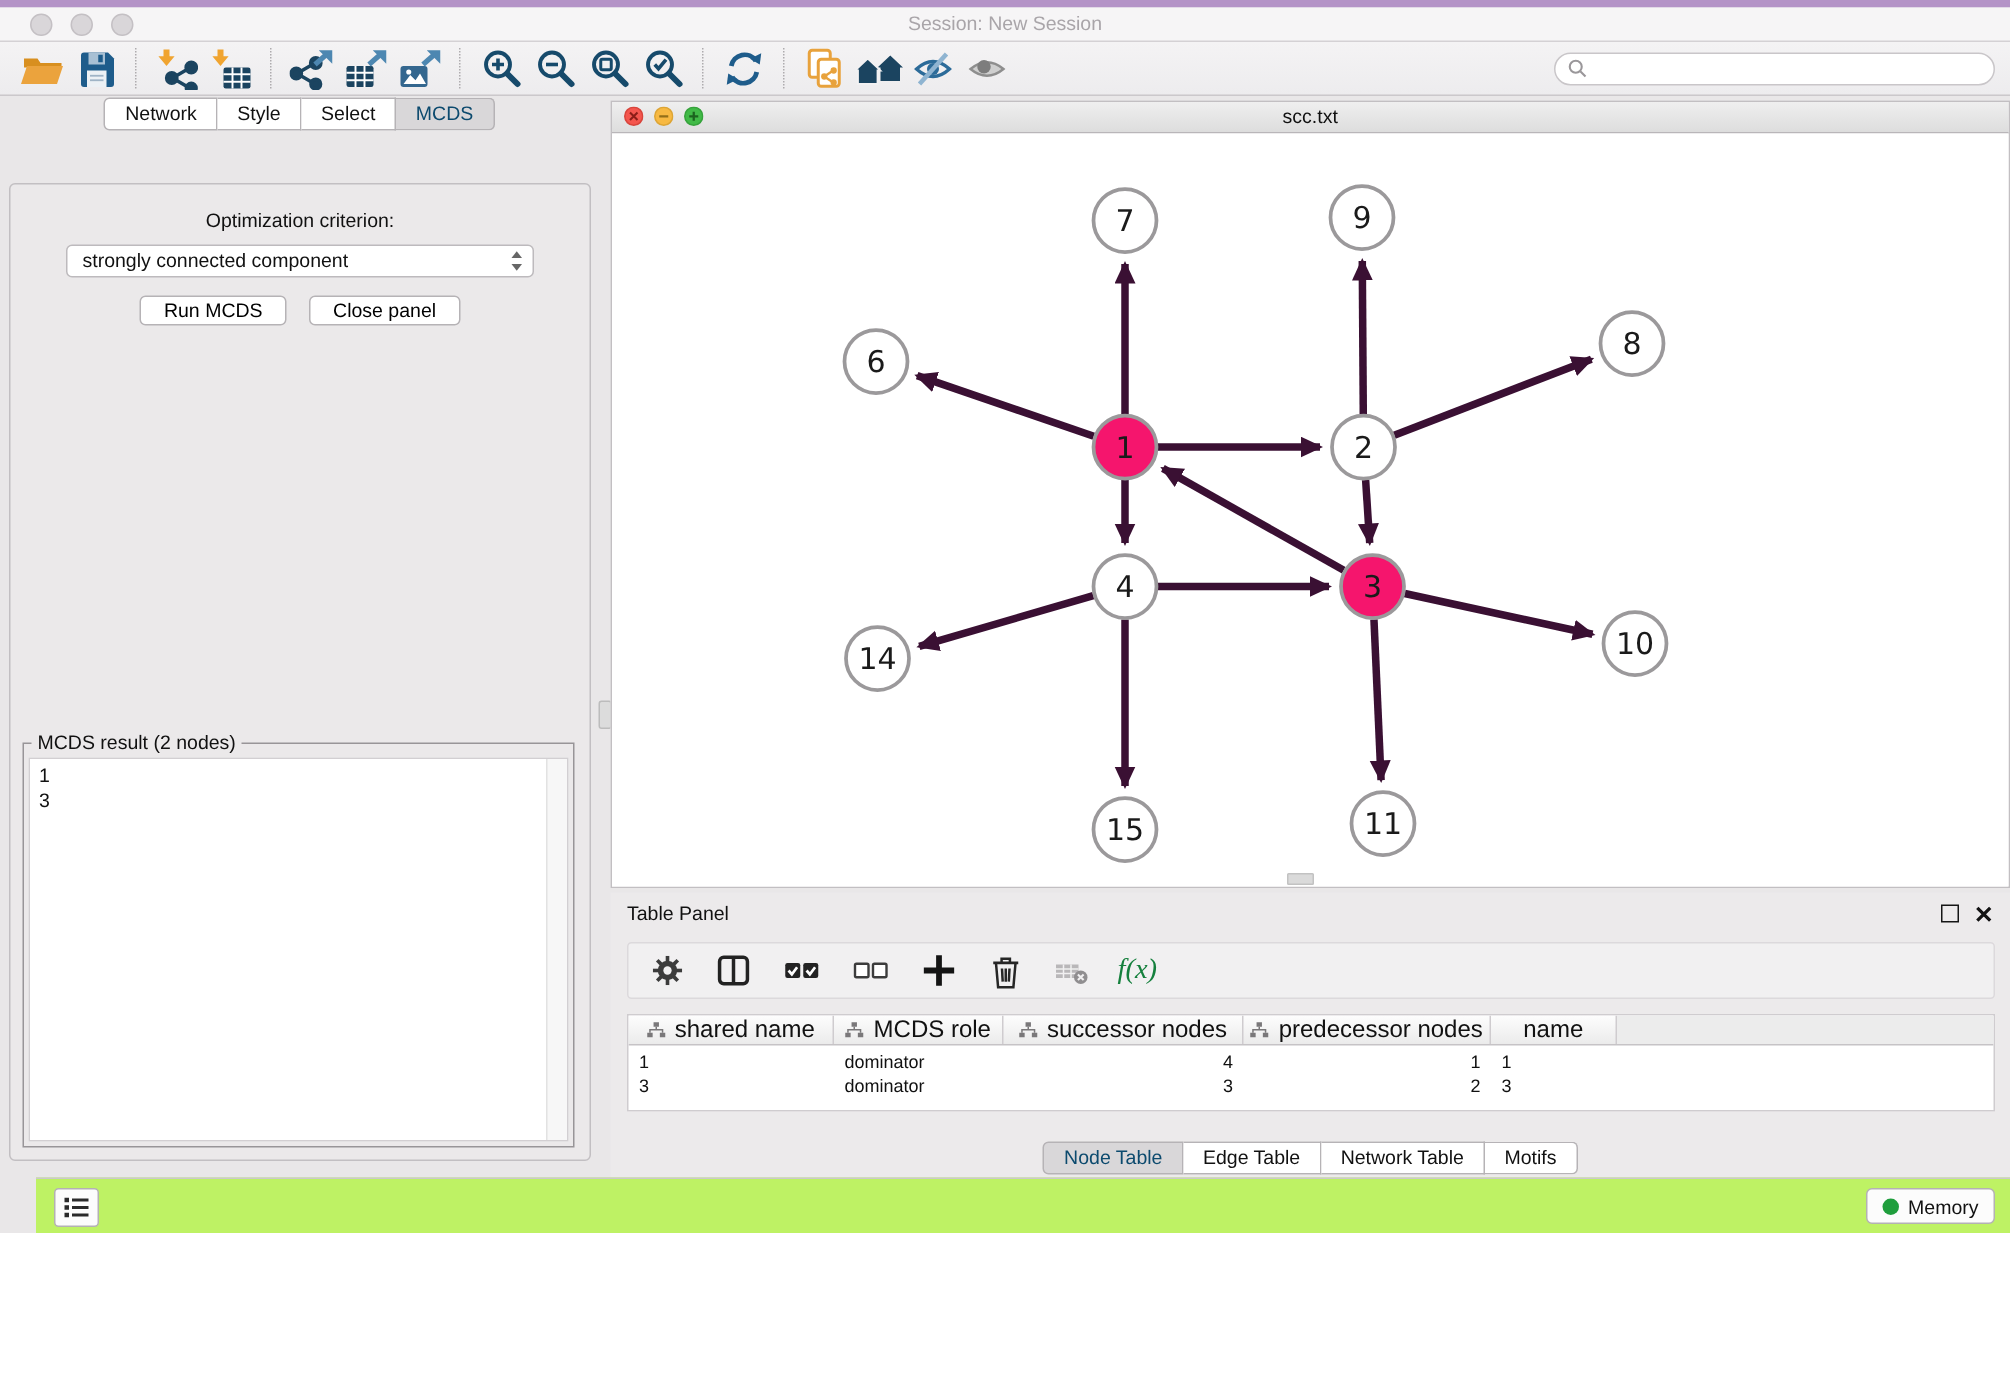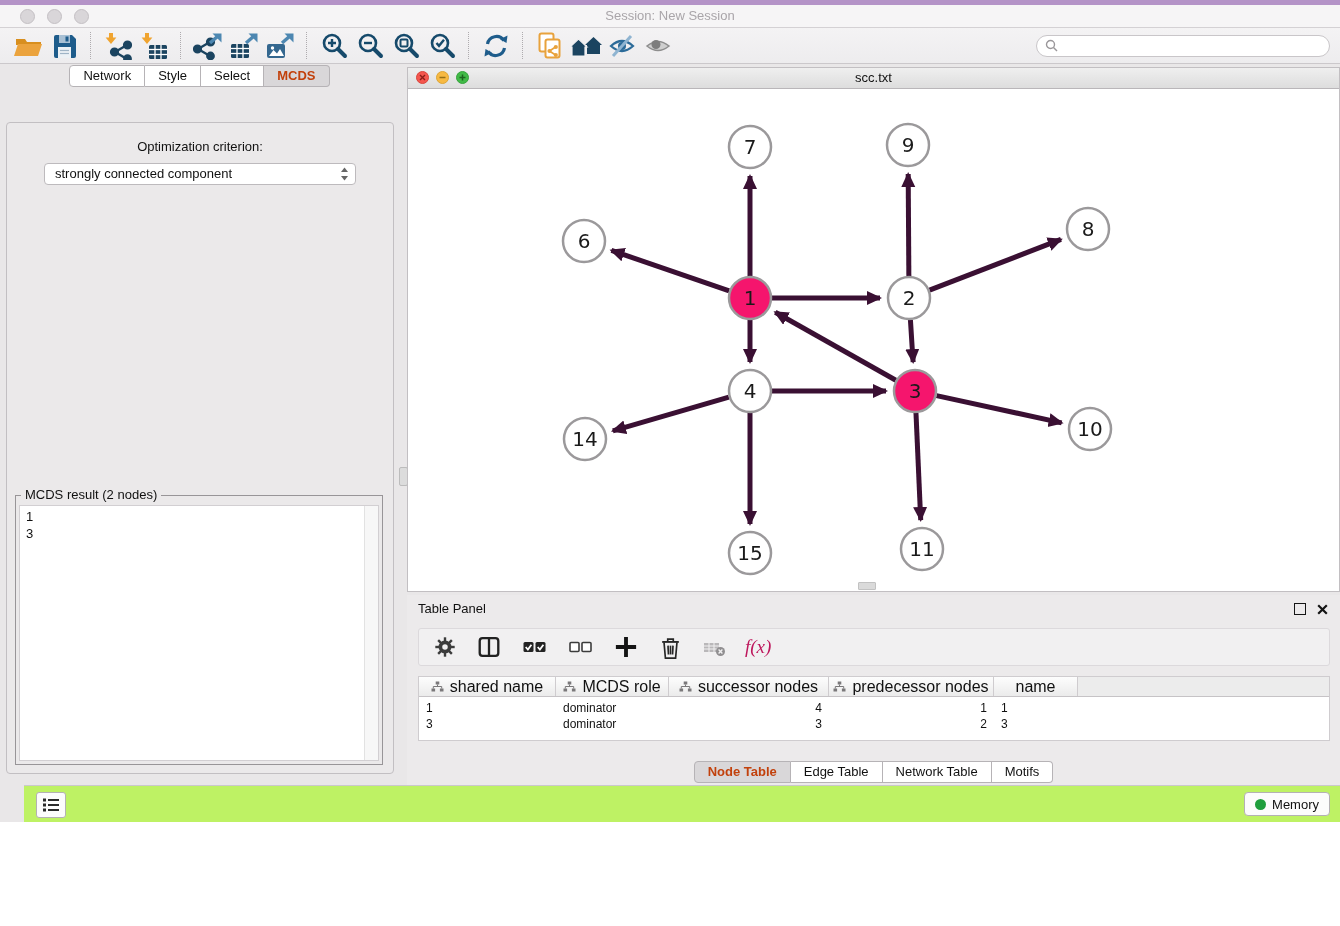--- a/index.html
+++ b/index.html
@@ -21,21 +21,21 @@
   
   .control-panel{position:absolute;left:0;top:2px;width:399px;bottom:10px;}
   .cp-header{position:relative;height:28px;}
   .cp-title{position:absolute;left:14px;top:7px;font-size:13px;}
   .panel-btns{position:absolute;right:12px;top:8px;display:flex;gap:11px;align-items:center;}
   .float-box{width:10px;height:10px;border:1.5px solid #151515;background:transparent;}
   .seg-tabs{display:flex;justify-content:center;}
   .seg-tab{height:20px;line-height:20px;padding:0 13px;background:#fff;border:1px solid #b6b3b6;border-left:none;font-size:13px;cursor:default;}
   .seg-tab:first-child{border-left:1px solid #b6b3b6;border-radius:4px 0 0 4px;}
   .seg-tab:last-child{border-radius:0 4px 4px 0;}
-  .seg-tab.selected{background:#d9d7d9;color:#c2410c;font-weight:bold;}
+  .seg-tab.selected{background:#d9d7d9;color:#0c4a6e;}
   .cp-body{position:absolute;left:6px;right:5px;top:57px;bottom:2px;background:#ebe9ea;border:1px solid #c2bfc2;border-radius:4px;}
   .opt-label{text-align:center;margin-top:16px;font-size:13px;}
   .mac-select{margin:9px auto 0;width:276px;height:20px;background:#fff;border:1px solid #bdbabd;border-radius:4px;position:relative;font-size:13px;line-height:20px;padding:0 24px 0 10px;}
   .mac-select .stepper{position:absolute;right:6px;top:3px;}
   .btn-row{display:flex;justify-content:center;gap:15px;margin-top:12px;}
   .mac-btn{height:20px;line-height:18px;padding:0 15px;background:#fff;border:1px solid #b6b3b6;border-radius:4px;font-size:13px;}
   .result-group{position:absolute;left:8px;right:10px;top:372px;bottom:8px;border:1px solid #989598;}
   .result-legend{position:absolute;top:-9px;left:5px;background:#ebe9ea;padding:0 4px;font-size:13px;}
   .result-text{position:absolute;left:3px;right:3px;top:9px;bottom:3px;background:#fff;border:1px solid #d2cfd2;font-size:13px;line-height:17px;}
   .result-lines{padding:2px 6px;}
@@ -49,21 +49,21 @@
   .lights{position:absolute;left:8px;top:3px;display:flex;gap:7px;}
   .net-title{text-align:center;font-size:13px;line-height:20px;}
   .canvas{position:absolute;left:0;right:0;top:21px;bottom:0;background:#fff;}
   .h-handle{position:absolute;left:450px;bottom:1px;width:16px;height:6px;background:#dadada;border:1px solid #c2c2c2;border-radius:1px;}
   
   .table-panel{position:absolute;left:407px;right:0;top:532px;bottom:0;background:#eceaeb;}
   .tp-header{position:relative;height:26px;}
   .tp-title{position:absolute;left:11px;top:6px;font-size:13px;}
   .tp-toolbar{position:absolute;left:11px;right:10px;top:33px;height:38px;background:#f1f0f1;border:1px solid #dcd9dc;border-radius:3px;display:flex;align-items:center;padding:0 14px;gap:19px;box-sizing:border-box;}
   .tp-tool{display:flex;align-items:center;justify-content:center;height:30px;}
-  .fx-label{font-family:"Liberation Serif",serif;font-style:italic;font-size:19px;color:#be185d;}
+  .fx-label{font-family:"Liberation Serif",serif;font-style:italic;font-size:19px;color:#15803d;}
   .tp-table{position:absolute;left:11px;right:10px;top:81px;bottom:45px;background:#fff;border:1px solid #cfcccf;box-sizing:border-box;overflow:hidden;}
   .thead{display:flex;height:19px;background:linear-gradient(#fdfdfd,#ebebeb);border-bottom:1px solid #c6c3c6;}
   .th{display:flex;align-items:center;justify-content:center;gap:6px;font-size:16px;border-right:1px solid #cfcccf;box-sizing:border-box;flex:0 0 auto;}
   .th.filler{flex:1 1 auto;border-right:none;background:#ececec;}
   .tbody{padding-top:3px;}
   .tr{display:flex;height:16px;font-size:12px;align-items:center;}
   .td{padding:0 7px;box-sizing:border-box;flex:0 0 auto;white-space:nowrap;}
   .tp-tabs{position:absolute;left:0;right:0;bottom:3px;display:flex;justify-content:center;}
   
   .statusbar{position:absolute;left:0;right:0;bottom:0;height:36px;background:#bef264;border-top:1px solid #cbc8cb;margin-left:24px;}
@@ -257,20 +257,24 @@
         <div class="seg-tab selected">MCDS</div>
       </div>
       <div class="cp-body">
         <div class="opt-label">Optimization criterion:</div>
         <div class="mac-select">
           <span>strongly connected component</span>
           <svg class="stepper" width="9" height="14" viewBox="0 0 9 14">
             <path d="M4.5 0.5L8 5H1z" fill="#666"></path>
             <path d="M4.5 13.5L1 9h7z" fill="#666"></path>
           </svg>
+        </div>
+        <div class="btn-row">
+          <button class="mac-btn">Run MCDS</button>
+          <button class="mac-btn">Close panel</button>
         </div>
         <div class="result-group">
           <span class="result-legend">MCDS result (2 nodes)</span>
           <div class="result-text">
             <div class="result-lines">
                 <div>1</div>
                 <div>3</div>
               </div>
             <div class="result-scroll"></div>
           </div>

